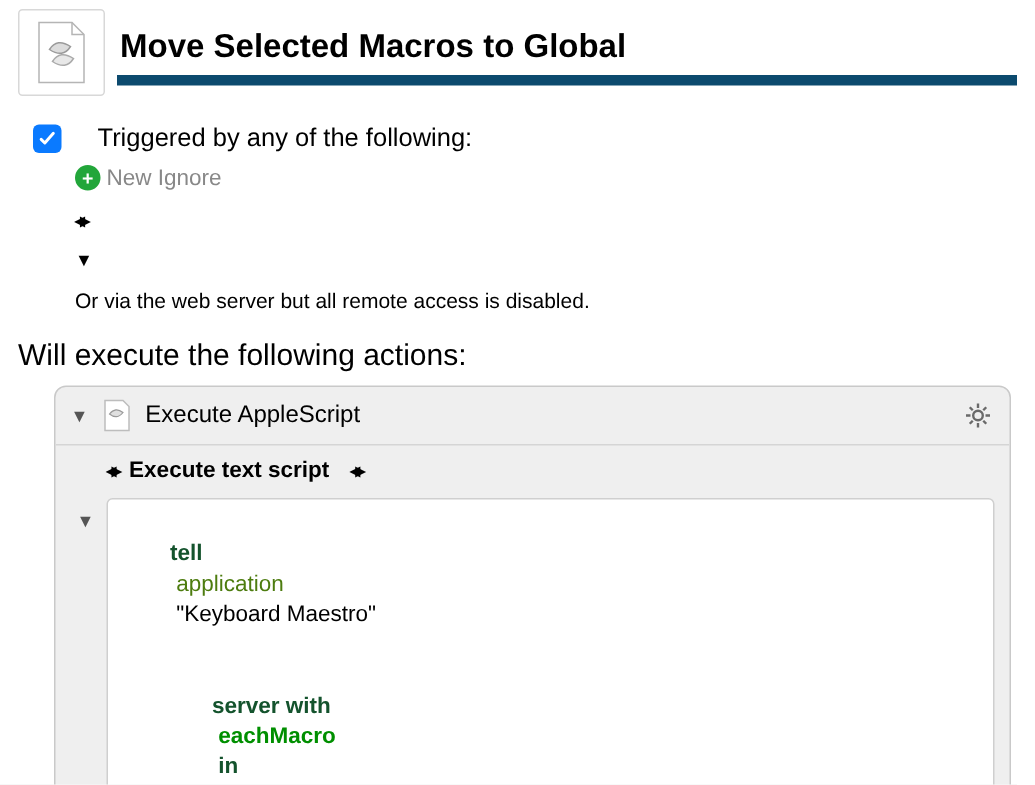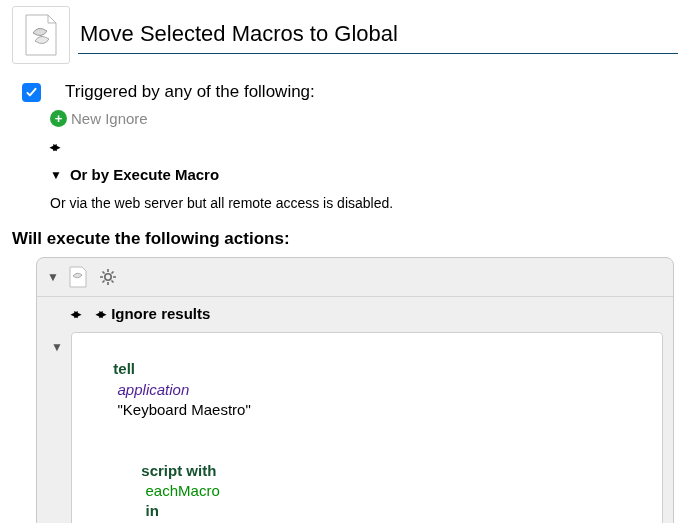--- a/index.html
+++ b/index.html
@@ -22,24 +22,24 @@
     width: 58px; height: 58px;
     border: 1px solid #d8d8d8;
     border-radius: 3px;
     display: flex; align-items: center; justify-content: center;
     flex-shrink: 0;
     background: #fff;
   }
   .title-field {
     flex: 1;
     font-size: 22px;
-    font-weight: 400;
+    font-weight: 700;
     padding: 4px 2px 6px 2px;
     border: none;
-    border-bottom: 1px solid #0c4a6e;
+    border-bottom: 7px solid #0c4a6e;
     outline: none;
   }
   .section {
     margin-left: 10px;
   }
   .trigger-row {
     display: flex;
     align-items: center;
     gap: 24px;
     margin-bottom: 8px;
@@ -71,22 +71,21 @@
     display: inline-flex; align-items: center; justify-content: center;
     font-size: 13px; font-weight: bold;
     flex-shrink: 0;
   }
   .muted { color: #888; }
   .bold { font-weight: 600; }
   .updown { font-size: 13px; letter-spacing: -3px; margin-right: 4px; }
   .chev { font-size: 12px; margin-right: 4px; display: inline-block; }
   .actions-label {
     margin: 4px 0 8px 0;
-    font-size: 17px;
-    font-weight: bold;
+    font-size: 20px;
   }
   .via-row {
     margin-left: 28px;
     font-size: 14px;
     margin-bottom: 18px;
   }
   .action-card {
     margin-left: 24px;
     margin-right: 4px;
     border: 1px solid #c9c9c9;
@@ -140,22 +139,22 @@
     position: relative;
   }
   .code-disclose {
     position: absolute;
     left: -22px;
     top: 6px;
     font-size: 12px;
     color: #555;
   }
   .kw { font-weight: 700; color: #14532d; }
-  .blue { color: #4c1d95; font-style: italic; }
-  .greenb { color: #008f00; font-weight: 400; }
+  .blue { color: #4d7c0f; }
+  .greenb { color: #008f00; font-weight: 700; }
   .str { color: #000; }
   .code-line { white-space: pre-wrap; }
   .ind1 { padding-left: 28px; }
 </style>
 </head>
 <body>
 
 <div class="header-row">
   <div class="macro-icon">
     <svg width="38" height="44" viewBox="0 0 38 44">
@@ -182,67 +181,67 @@
     <span class="plus-icon">+</span>
     <span class="muted">New Ignore</span>
   </div>
 
   <div class="sub bold">
     <span class="updown">◂▸</span>
   </div>
 
   <div class="sub bold">
     <span class="chev">▼</span>
-    <span>Or by Execute Macro</span>
   </div>
 
   <div class="via-row">Or via the web server but all remote access is disabled.</div>
 </div>
 
 <div class="actions-label">Will execute the following actions:</div>
 
 <div class="action-card">
   <div class="action-head">
     <span class="disclose">▼</span>
     <span class="script-icon">
       <svg width="20" height="22" viewBox="0 0 20 22">
         <path d="M2 1 h12 l4 4 v16 h-16 z" fill="#fff" stroke="#bdbdbd" stroke-width="1"></path>
         <path d="M5 10 q4 -5 9 -1 q-4 5 -9 1 z" fill="#e0e0e0" stroke="#9a9a9a" stroke-width="0.8"></path>
       </svg>
     </span>
+    <span class="action-title">Execute AppleScript</span>
     <span class="gear-btn">
       <svg width="20" height="20" viewBox="0 0 20 20">
         <g fill="none" stroke="#6a6a6a" stroke-width="1.6">
           <circle cx="10" cy="10" r="3.2"></circle>
           <path d="M10 2 v3 M10 15 v3 M2 10 h3 M15 10 h3 M4.5 4.5 l2 2 M13.5 13.5 l2 2 M15.5 4.5 l-2 2 M6.5 13.5 l-2 2"></path>
         </g>
       </svg>
     </span>
   </div>
 
   <div class="action-options">
     <span class="opt">
       <span class="updown">◂▸</span>
+      <span style="margin-left:4px">Execute text script</span>
     </span>
     <span class="opt">
       <span class="updown">◂▸</span>
-      <span style="margin-left:4px">Ignore results</span>
     </span>
   </div>
 
   <div style="position:relative;">
     <span class="code-disclose" style="left:14px; top:8px; position:absolute;">▼</span>
     <div class="code-wrap">
       <div class="code-line">
         <span class="kw">tell</span>
         <span> </span><span class="blue">application</span>
         <span> </span><span class="str">"Keyboard Maestro"</span>
       </div>
       <div class="code-line ind1">
-        <span class="kw">script with</span>
+        <span class="kw">server with</span>
         <span> </span><span class="greenb">eachMacro</span>
         <span> </span><span class="kw">in</span>
         
         
       </div>
 
     </div>
   </div>
 </div>
 

